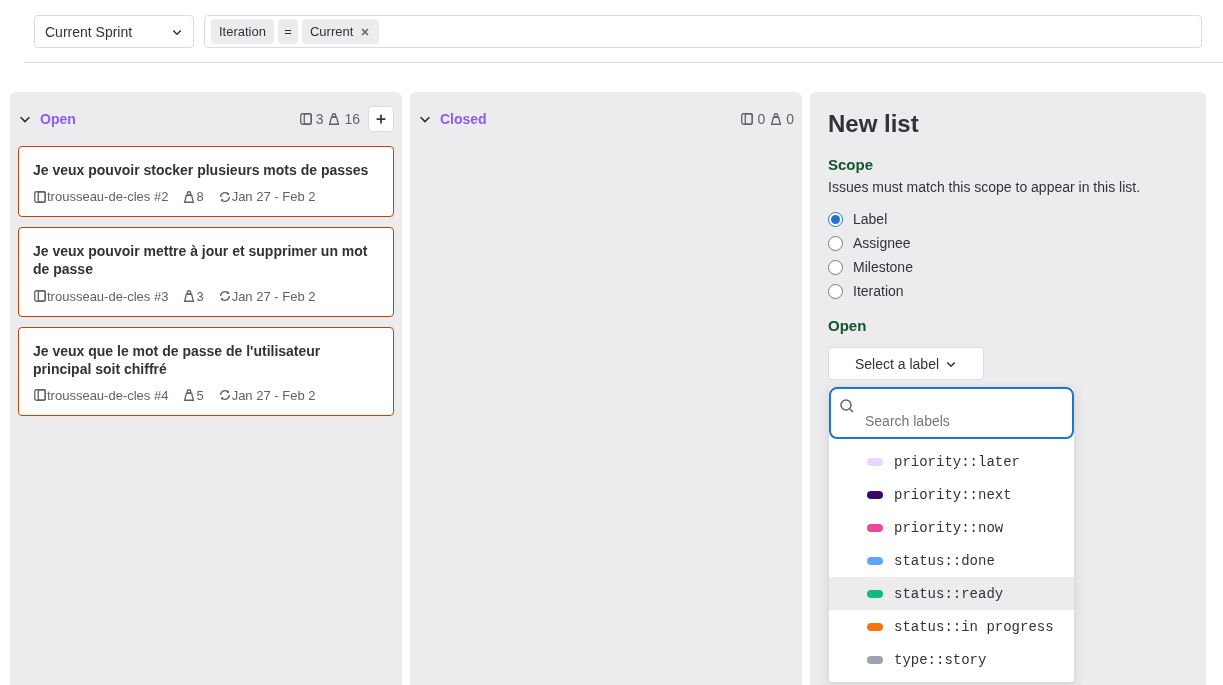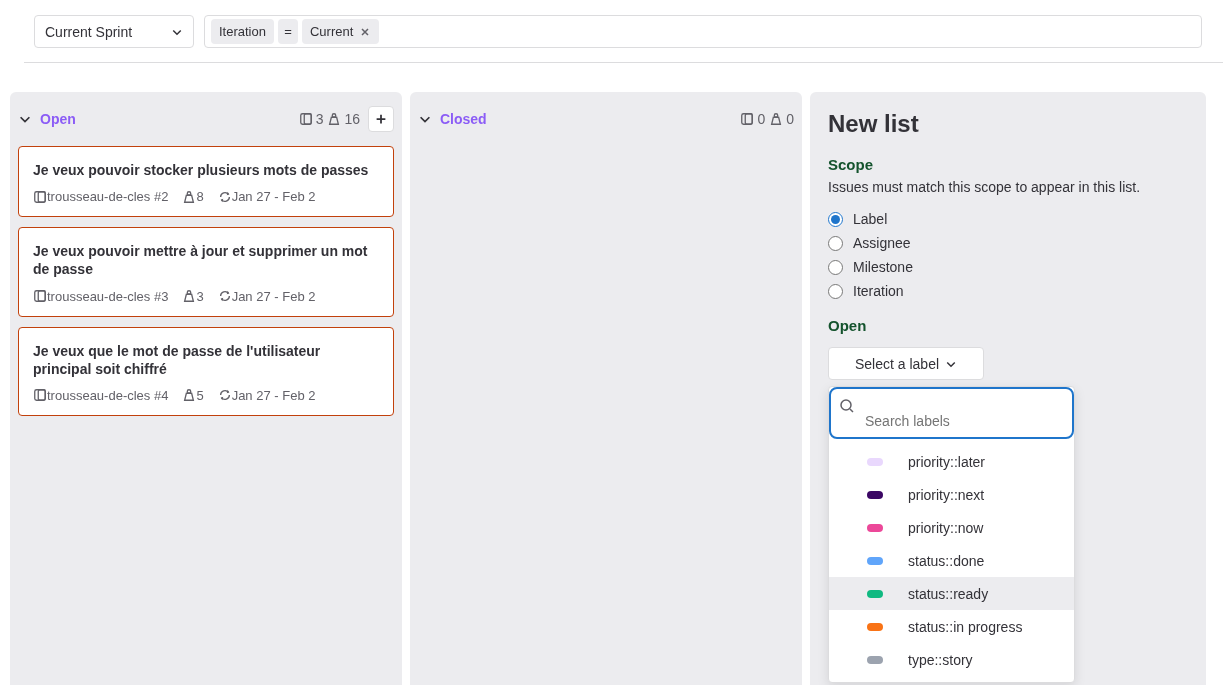--- a/index.html
+++ b/index.html
@@ -154,24 +154,25 @@
       border: 2px solid #1f75cb;
       border-radius: 8px;
       font-size: 14px;
       outline: none;
     }
     .search-icon { position: absolute; left: 10px; top: 11px; color: #626168; }
     .opt-list { padding: 6px 0; }
     .opt {
       display: flex;
       align-items: center;
-      gap: 25px;
+      gap: 11px;
       height: 33px;
       padding: 0 12px 0 38px;
       cursor: pointer;
+      font-family: Liberation Mono, monospace;
     }
     .opt:hover, .opt.hov { background: #ececef; }
     .swatch {
       width: 16px; height: 8px; border-radius: 4px;
     }
   </style>
 </head>
 <body>
 
 <div class="filter-bar">

